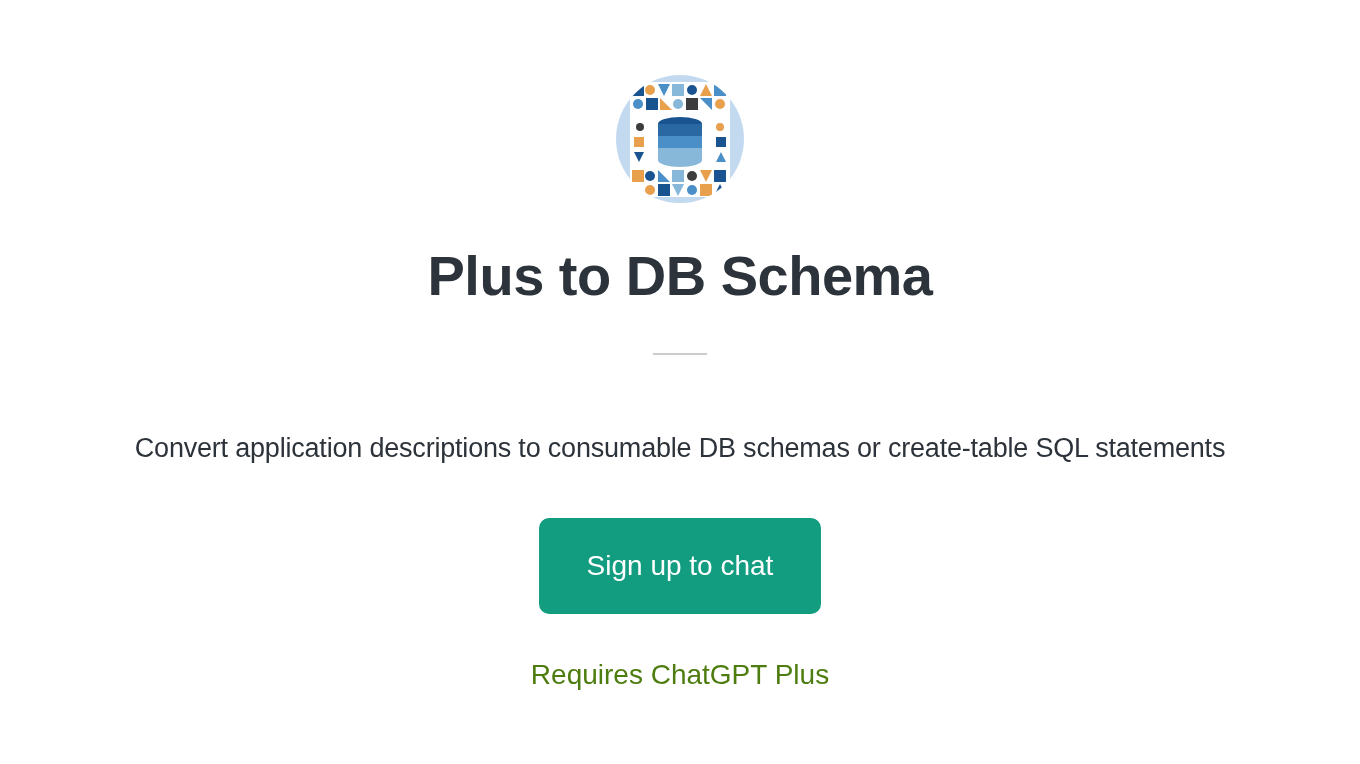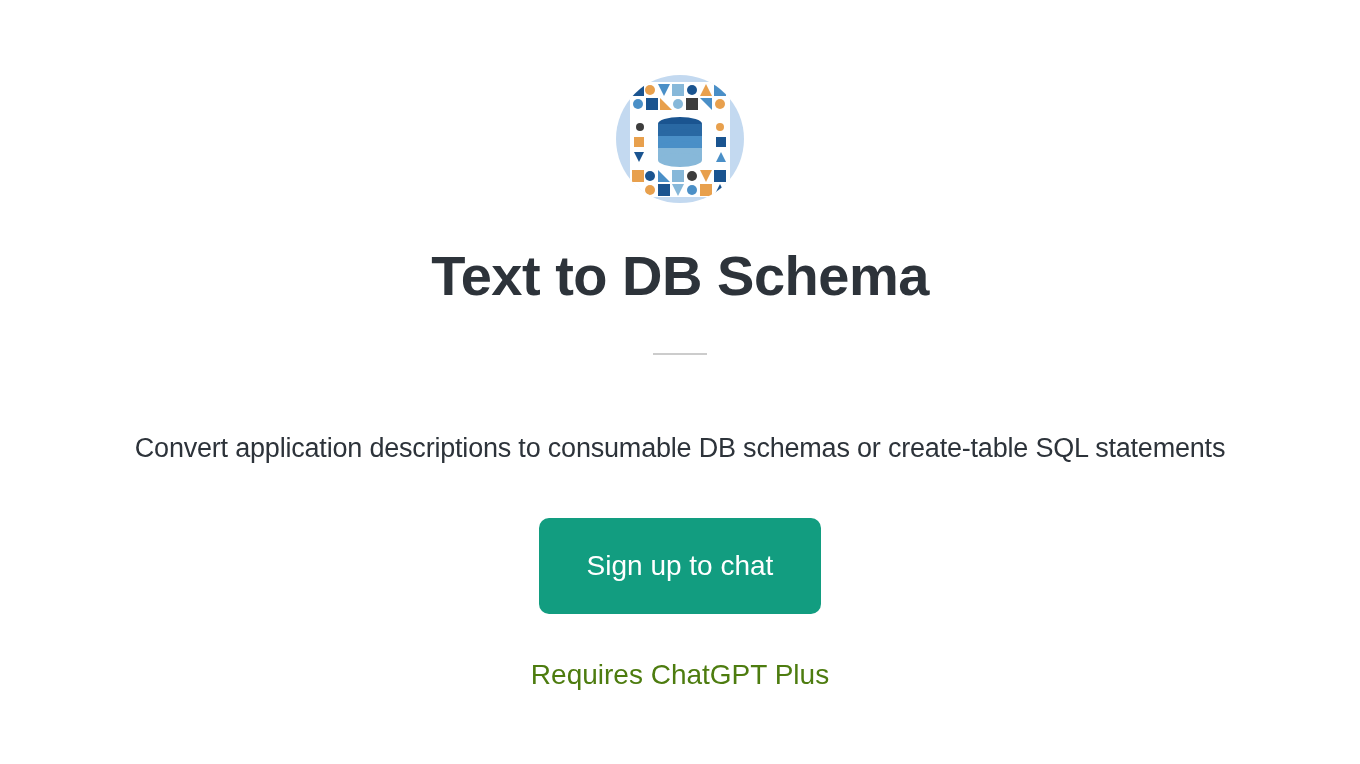--- a/index.html
+++ b/index.html
@@ -133,21 +133,21 @@
       <circle cx="20" cy="108" r="5" fill="#e8a04d"></circle>
       <rect x="28" y="102" width="12" height="12" fill="#1a5490"></rect>
       <polygon points="42,102 54,102 48,114" fill="#87b8d9"></polygon>
       <circle cx="62" cy="108" r="5" fill="#4a8fc7"></circle>
       <rect x="70" y="102" width="12" height="12" fill="#e8a04d"></rect>
       <polygon points="84,114 96,114 90,102" fill="#1a5490"></polygon>
     </svg>
   </div>
 </div>
 
-<h1 class="title">Text to DB Schema</h1>
+<h1 class="title">Plus to DB Schema</h1>
 
 <div class="divider"></div>
 
 <p class="description">Convert application descriptions to consumable DB schemas or create-table SQL statements</p>
 
 <button class="signup-button">Sign up to chat</button>
 
 <p class="requires-text">Requires ChatGPT Plus</p>
 
 </body></html>

